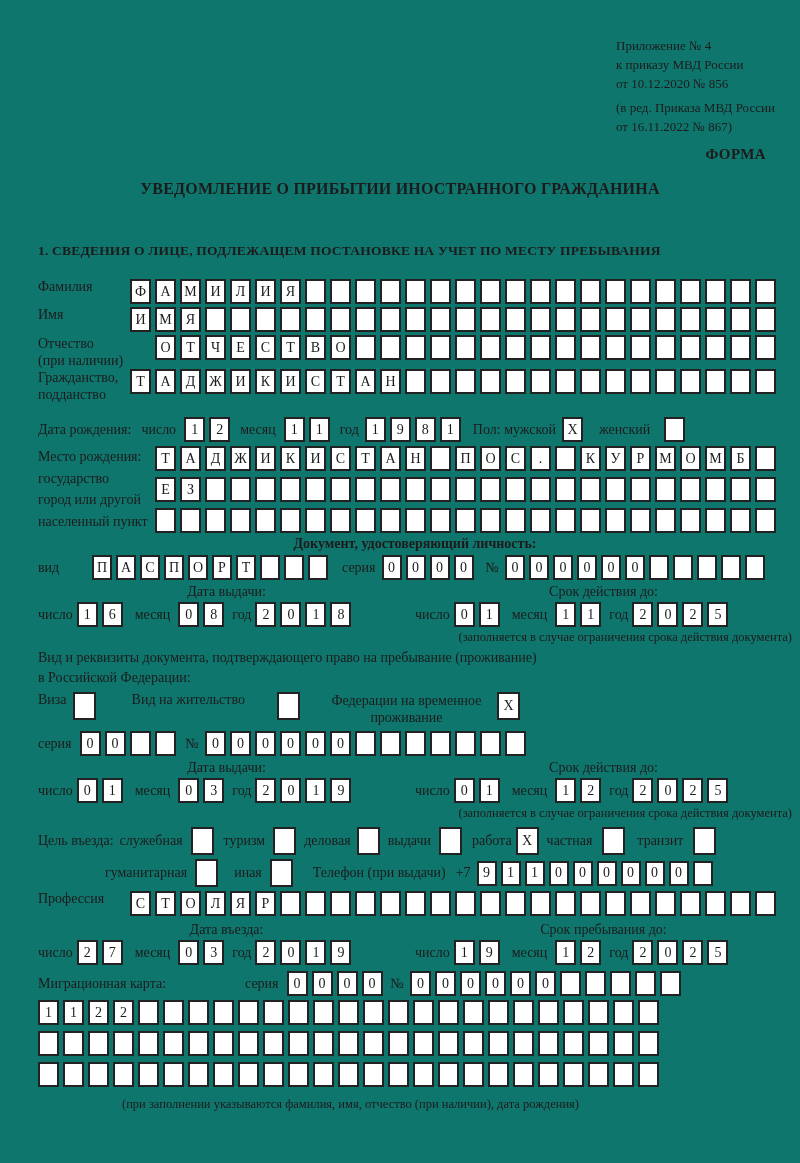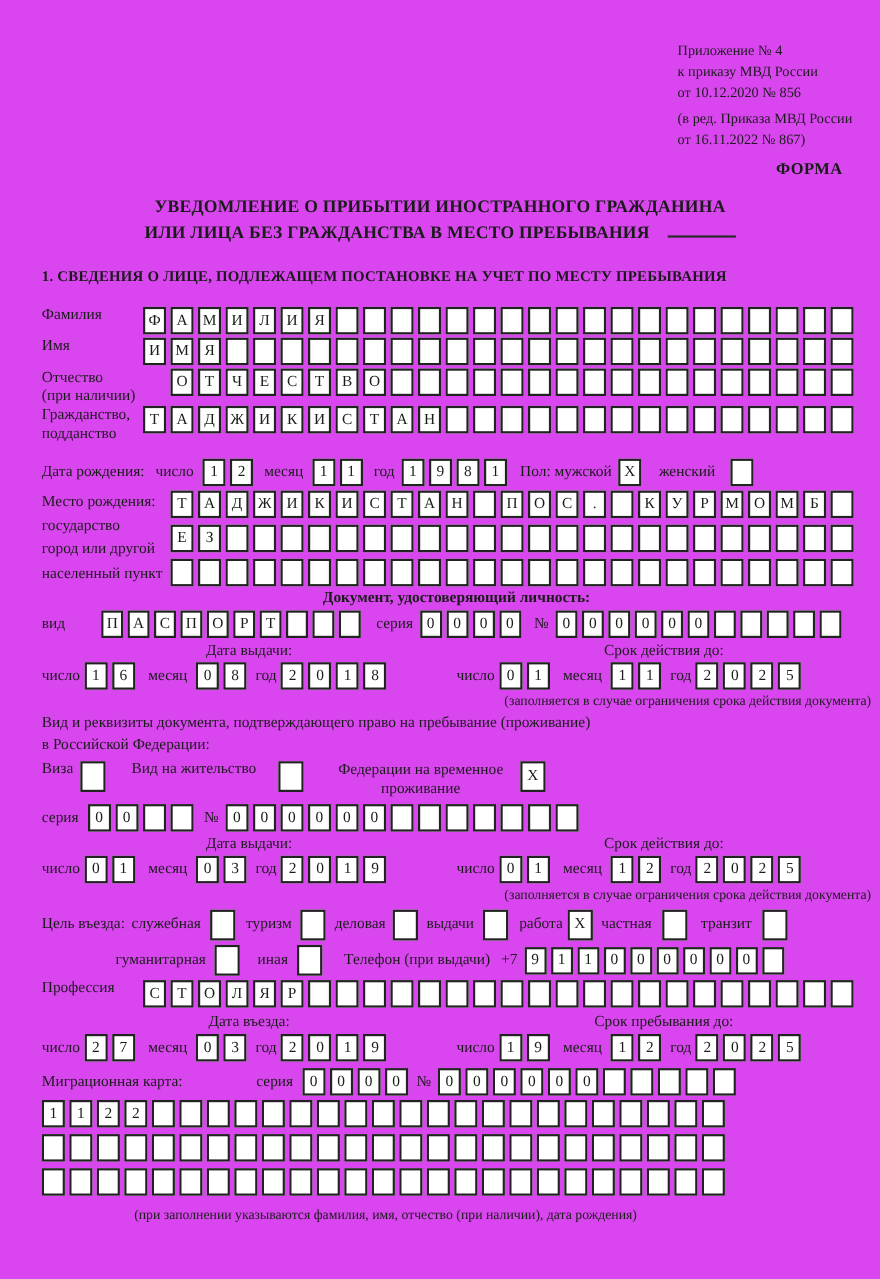--- a/index.html
+++ b/index.html
@@ -1,17 +1,17 @@
 <!DOCTYPE html>
 <html><head>
 <meta charset="utf-8">
 <style>
   * { box-sizing: border-box; }
   html,body { margin:0; padding:0; background:#ffffff; }
-  .page { position:relative; width:800px; height:1163px; background:#d946ef;
+  .page { position:relative; width:800px; height:1163px; background:#0f766e;
           font-family:"Liberation Serif","DejaVu Serif",serif; color:#1b1b1b; overflow:hidden; }
 
   .hdr { position:absolute; left:616px; top:36px; font-size:13px; line-height:19px; }
   .hdr .amend { margin-top:5px; }
   .forma { position:absolute; top:146px; left:0; right:34px; text-align:right;
            font-weight:bold; font-size:15px; letter-spacing:.4px; }
   .title { position:absolute; top:177px; left:0; width:100%; text-align:center;
            font-weight:bold; font-size:16px; line-height:23px; letter-spacing:.2px; }
   .uline { display:inline-block; width:62px; border-bottom:2px solid #2a2a2a; margin-left:16px; }
 
@@ -28,21 +28,21 @@
   .cbx .cell { width:23px; height:28px; }
   .stack .cr { margin-bottom:6px; }
   .stack .cr:last-of-type { margin-bottom:0; }
 
   .w54{width:54px;} .w92{width:92px;} .w107{width:107px;} .w117{width:117px;}
   .w160{width:160px;} .w165{width:165px;} .w175{width:175px;} .w377{width:377px;}
   .lh17{line-height:17px;} .lh21{line-height:21.5px;}
 
   .ml4{margin-left:4px;} .ml6{margin-left:6px;} .ml8{margin-left:8px;} .ml10{margin-left:10px;}
   .ml12{margin-left:12px;} .ml14{margin-left:14px;} .ml16{margin-left:16px;} .ml20{margin-left:20px;}
-  .ml24{margin-left:20px;justify-content:space-between;} .ml67{margin-left:67px;}
+  .ml24{margin-left:32px;justify-content:space-between;} .ml67{margin-left:67px;}
   .mt2{margin-top:2px;} .mt3{margin-top:3px;} .mt4{margin-top:4px;} .mt5{margin-top:5px;}
   .mt6{margin-top:6px;} .mt14{margin-top:14px;} .mt20{margin-top:20px;}
 
   .dh1 { width:377px; text-align:center; }
   .dh2 { flex:1; text-align:center; }
   .dgroup { display:flex; align-items:center; }
   .note { font-size:12.5px; text-align:right; margin-top:3px; }
   .center-h { text-align:center; font-weight:bold; font-size:14px; }
   .cap { font-size:12.5px; text-align:center; margin-top:10px; }
   .optitem { display:flex; align-items:flex-start; }
@@ -58,23 +58,20 @@
     <div>к приказу МВД России</div>
     <div>от 10.12.2020 № 856</div>
     <div class="amend">(в ред. Приказа МВД России</div>
     <div>от 16.11.2022 № 867)</div>
   </div>
 
   <div class="forma">ФОРМА</div>
 
   <div class="title">
     <div>УВЕДОМЛЕНИЕ О ПРИБЫТИИ ИНОСТРАННОГО ГРАЖДАНИНА</div>
-    <div>
-      <span>ИЛИ ЛИЦА БЕЗ ГРАЖДАНСТВА В МЕСТО ПРЕБЫВАНИЯ</span><span class="uline"></span>
-    </div>
   </div>
 
   <div class="content">
 
     <div class="sec-h">1. СВЕДЕНИЯ О ЛИЦЕ, ПОДЛЕЖАЩЕМ ПОСТАНОВКЕ НА УЧЕТ ПО МЕСТУ ПРЕБЫВАНИЯ</div>
 
     <div class="frow mt20">
       <div class="rl w92">Фамилия</div>
       <div class="cr">
           <span class="cell">Ф</span>

